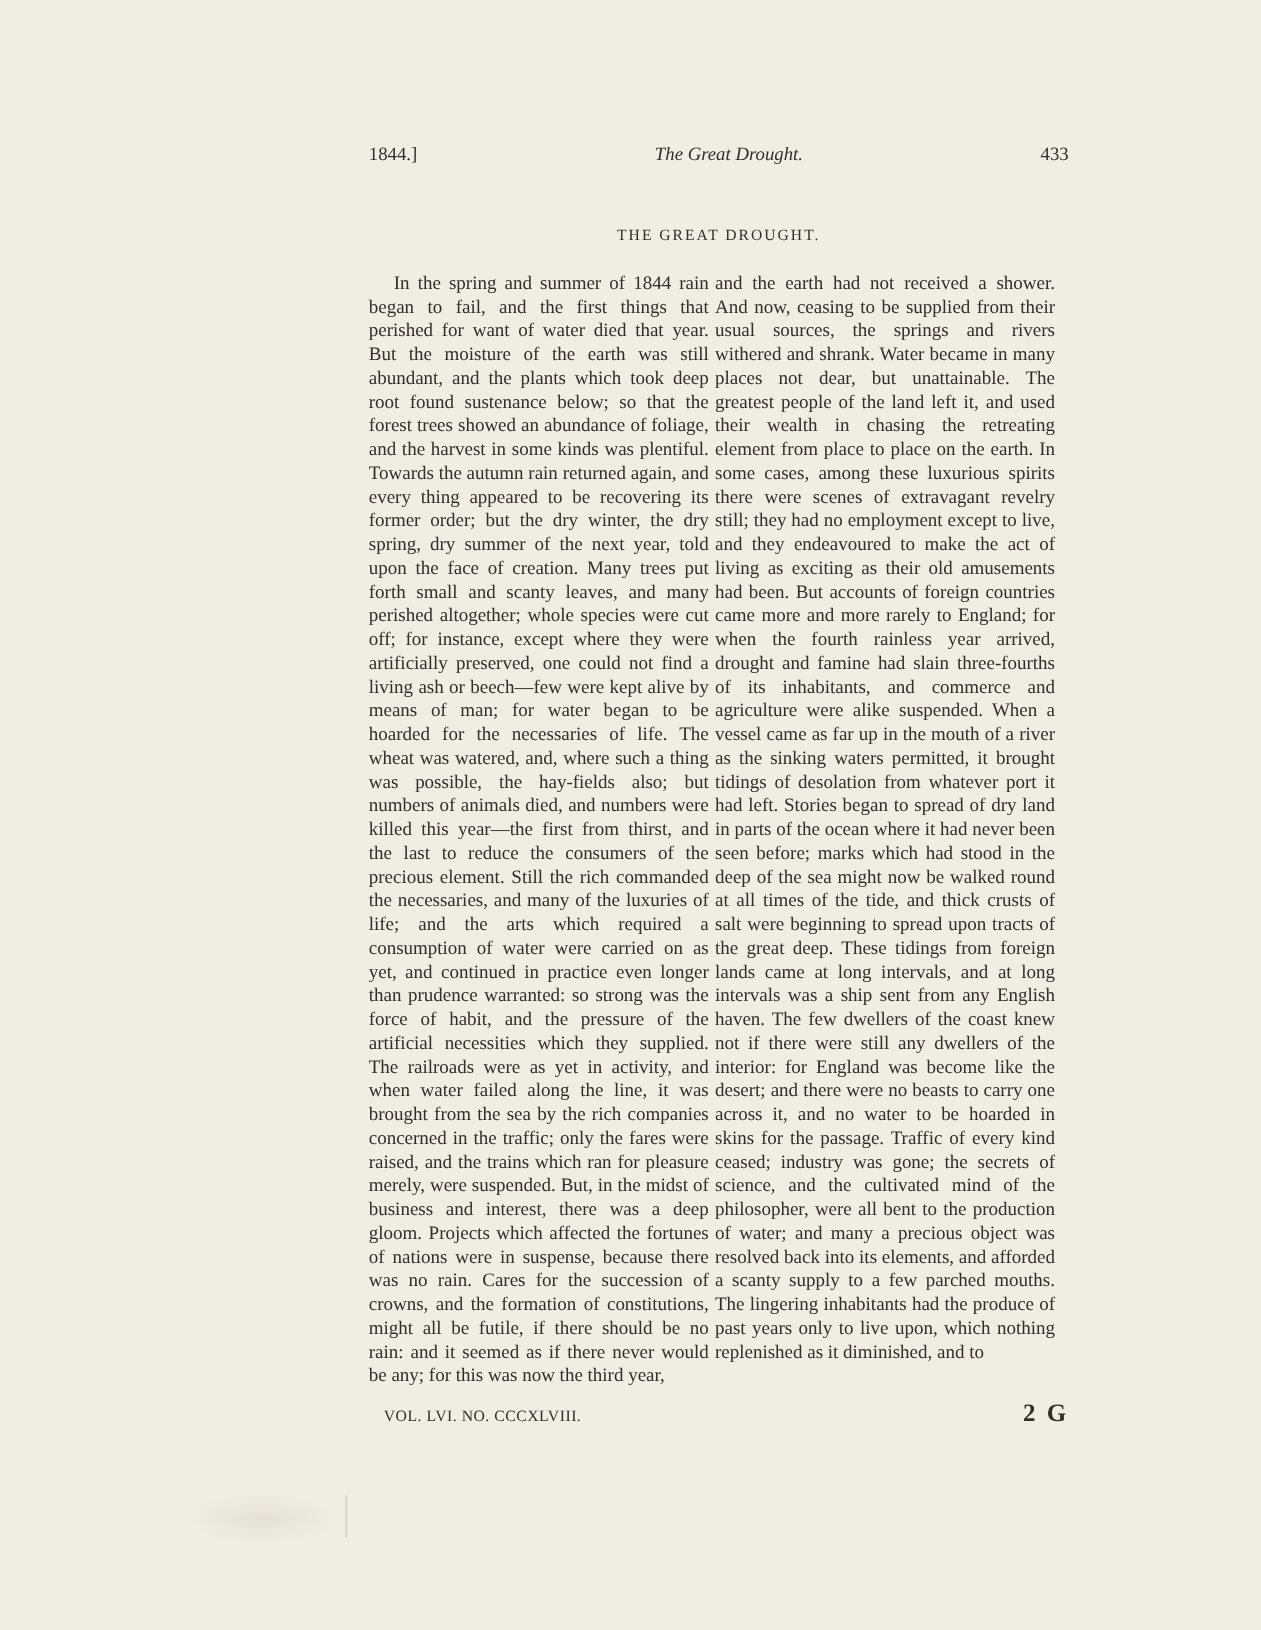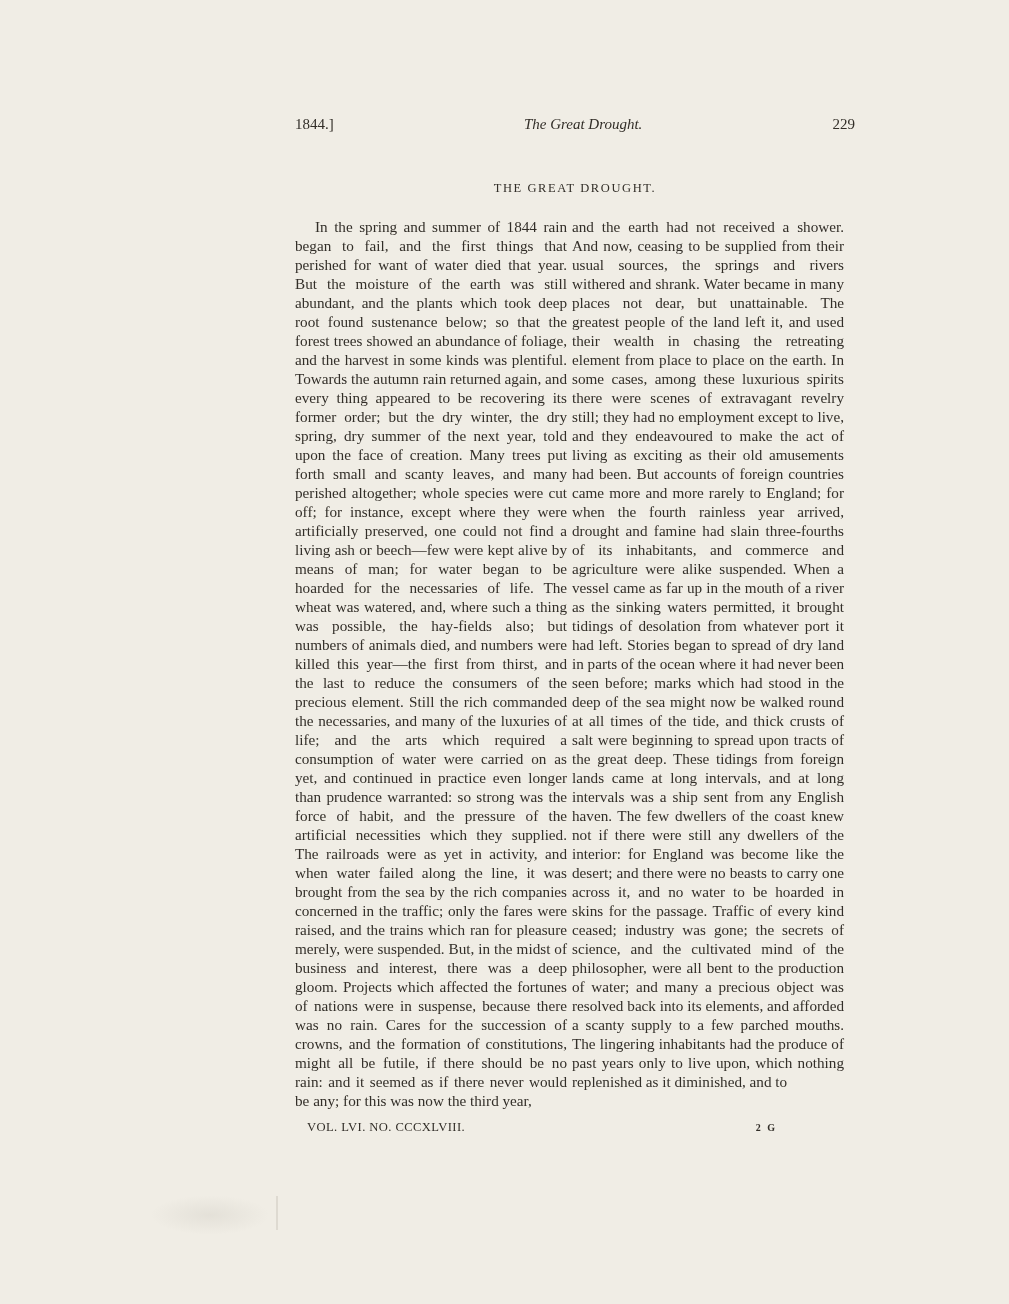--- a/index.html
+++ b/index.html
@@ -61,22 +61,21 @@
     display: flex;
     justify-content: space-between;
     align-items: baseline;
   }
   .volume-line {
     margin-left: 12px;
     font-size: 12.6px;
     letter-spacing: 0.4px;
   }
   .signature-mark {
-    margin-right: 78px;
-    font-size: 10px;
+    font-size: 20px;
     letter-spacing: 2px;
     font-weight: bold;
   }
   
   .smudge-1 {
     position: absolute;
     left: 150px;
     top: 1195px;
     width: 120px;
     height: 40px;
@@ -94,21 +93,21 @@
   }
 </style>
 </head>
 <body>
 
 <div class="page">
 
   <header class="running-head">
     <span class="left">1844.]</span>
     <span class="center">The Great Drought.</span>
-    <span class="right">229</span>
+    <span class="right">433</span>
   </header>
 
   <h1 class="article-title">THE GREAT DROUGHT.</h1>
 
   <div class="columns">
     <div class="col left">
       <p>In the spring and summer of 1844 rain began to fail, and the first things that perished for want of water died that year. But the moisture of the earth was still abundant, and the plants which took deep root found sustenance below; so that the forest trees showed an abundance of foliage, and the harvest in some kinds was plentiful. Towards the autumn rain returned again, and every thing appeared to be recovering its former order; but the dry winter, the dry spring, dry summer of the next year, told upon the face of creation. Many trees put forth small and scanty leaves, and many perished altogether; whole species were cut off; for instance, except where they were artificially preserved, one could not find a living ash or beech—few were kept alive by means of man; for water began to be hoarded for the necessaries of life. The wheat was watered, and, where such a thing was possible, the hay-fields also; but numbers of animals died, and numbers were killed this year—the first from thirst, and the last to reduce the consumers of the precious element. Still the rich commanded the necessaries, and many of the luxuries of life; and the arts which required a consumption of water were carried on as yet, and continued in practice even longer than prudence warranted: so strong was the force of habit, and the pressure of the artificial necessities which they supplied. The railroads were as yet in activity, and when water failed along the line, it was brought from the sea by the rich companies concerned in the traffic; only the fares were raised, and the trains which ran for pleasure merely, were suspended. But, in the midst of business and interest, there was a deep gloom. Projects which affected the fortunes of nations were in suspense, because there was no rain. Cares for the succession of crowns, and the formation of constitutions, might all be futile, if there should be no rain: and it seemed as if there never would be any; for this was now the third year,</p>
     </div>
     <div class="col right">
       <p>and the earth had not received a shower. And now, ceasing to be supplied from their usual sources, the springs and rivers withered and shrank. Water became in many places not dear, but unattainable. The greatest people of the land left it, and used their wealth in chasing the retreating element from place to place on the earth. In some cases, among these luxurious spirits there were scenes of extravagant revelry still; they had no employment except to live, and they endeavoured to make the act of living as exciting as their old amusements had been. But accounts of foreign countries came more and more rarely to England; for when the fourth rainless year arrived, drought and famine had slain three-fourths of its inhabitants, and commerce and agriculture were alike suspended. When a vessel came as far up in the mouth of a river as the sinking waters permitted, it brought tidings of desolation from whatever port it had left. Stories began to spread of dry land in parts of the ocean where it had never been seen before; marks which had stood in the deep of the sea might now be walked round at all times of the tide, and thick crusts of salt were beginning to spread upon tracts of the great deep. These tidings from foreign lands came at long intervals, and at long intervals was a ship sent from any English haven. The few dwellers of the coast knew not if there were still any dwellers of the interior: for England was become like the desert; and there were no beasts to carry one across it, and no water to be hoarded in skins for the passage. Traffic of every kind ceased; industry was gone; the secrets of science, and the cultivated mind of the philosopher, were all bent to the production of water; and many a precious object was resolved back into its elements, and afforded a scanty supply to a few parched mouths. The lingering inhabitants had the produce of past years only to live upon, which nothing replenished as it diminished, and to</p>

